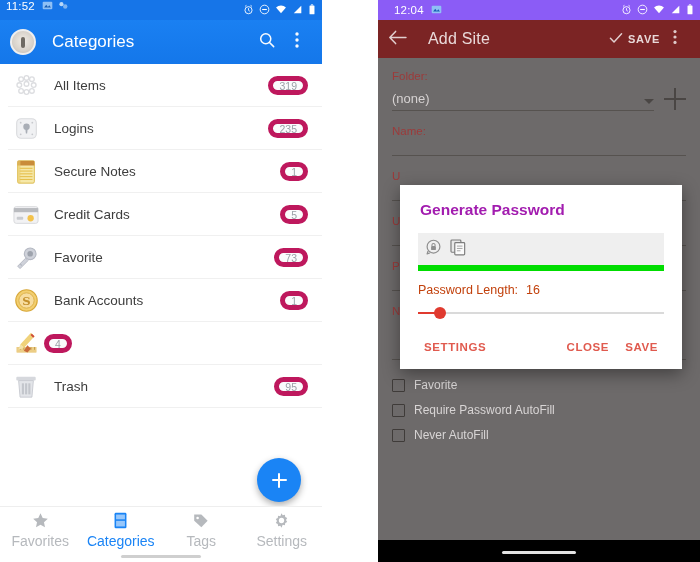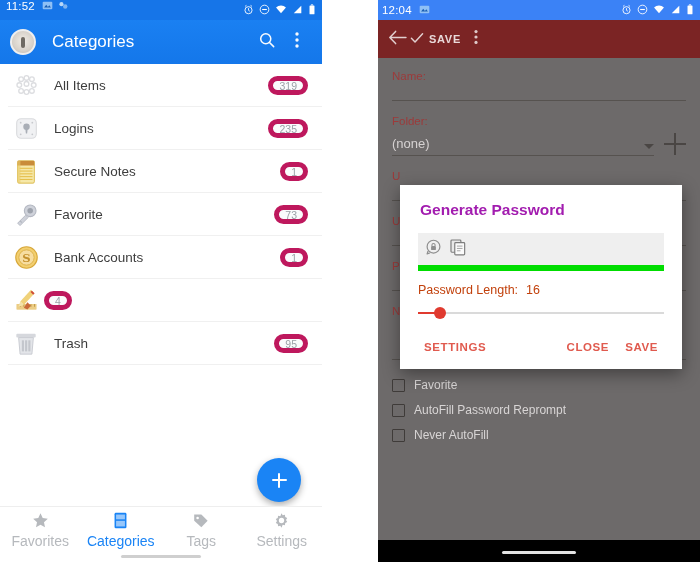--- a/index.html
+++ b/index.html
@@ -86,22 +86,22 @@
     position: absolute; left: 50%; transform: translateX(-50%); bottom: 4px;
     width: 80px; height: 3px; border-radius: 2px; background: #cfcfcf;
   }
 
   
   .phone-right {
     position: absolute; left: 378px; top: 0; width: 322px; height: 562px;
     background: #6d6a6a; overflow: hidden;
   }
   .statusbar-r {
-    height: 20px; background: #3b82f6; display: flex; align-items: center;
-    padding: 0 4px; color: #fff; font-size: 11px; position: relative;
+    height: 20px; background: #8b5cf6; display: flex; align-items: center;
+    padding: 0 16px; color: #fff; font-size: 11px; position: relative;
   }
   .appbar-r {
     height: 38px; background: #7b2424; display: flex; align-items: center;
     padding: 0 10px; color: #e9d9d9;
   }
   .back-arrow { width: 22px; font-size: 17px; line-height: 1; }
   .appbar-title-r { margin-left: 18px; font-size: 16px; flex: 1; letter-spacing: .2px; }
   .save-act { display: flex; align-items: center; gap: 5px; font-size: 11px; letter-spacing: .7px; font-weight: 700; }
 
   .form-area { position: relative; padding: 12px 14px 0 14px; color: #d9d6d6; }
@@ -283,20 +283,32 @@
             <g stroke="#e2b83c" stroke-width="1">
               <path d="M5 10h14M5 13h14M5 16h14M5 19h14M5 22h14"></path>
             </g>
             <rect x="3" y="2" width="3" height="24" fill="#eacb6a" opacity=".6"></rect>
           </svg>
         </span>
         <span class="row-label">Secure Notes</span>
         <span class="badge">1</span>
       </div>
 
+      <div class="row">
+        <span class="row-ic">
+          <svg width="26" height="20" viewBox="0 0 28 20">
+            <rect x="1" y="1" width="26" height="18" rx="2.5" fill="#f2f2f4" stroke="#d6d7da" stroke-width="1"></rect>
+            <rect x="1" y="2.5" width="26" height="4.5" fill="#b9bbbf"></rect>
+            <rect x="4" y="12" width="7" height="3" rx="1" fill="#c9cbcf"></rect>
+            <circle cx="19" cy="13.5" r="3.4" fill="#f3c24b"></circle>
+          </svg>
+        </span>
+        <span class="row-label">Credit Cards</span>
+        <span class="badge">5</span>
+      </div>
 
       <div class="row">
         <span class="row-ic">
           <svg width="26" height="26" viewBox="0 0 28 28">
             <circle cx="18.5" cy="9.5" r="6.3" fill="#cfd2da" stroke="#b4b8c2" stroke-width="1.2"></circle>
             <circle cx="18.5" cy="9.5" r="3" fill="#9ea3ad"></circle>
             <path d="M13.6 14.2L5 22.8l2.6 2.6 8.6-8.6z" fill="#cfd2da" stroke="#b4b8c2" stroke-width="1"></path>
             <path d="M7.6 20.2l2 2" stroke="#b4b8c2" stroke-width="1.4"></path>
           </svg>
         </span>
@@ -439,59 +451,60 @@
         </span>
       </span>
     </div>
 
     <div class="appbar-r">
       <span class="back-arrow">
         <svg width="19" height="15" viewBox="0 0 20 16">
             <path d="M8 1.5L1.8 8 8 14.5M1.8 8H19" stroke="#e2cfcf" stroke-width="1.6" fill="none" stroke-linecap="round" stroke-linejoin="round"></path>
           </svg>
       </span>
+      <span class="appbar-title-r">Add Site</span>
       <span class="save-act">
         <span>
           <svg width="14" height="12" viewBox="0 0 16 14">
               <path d="M1.5 7.3l4.2 4.4L14.5 2" stroke="#e2cfcf" stroke-width="1.7" fill="none" stroke-linecap="round" stroke-linejoin="round"></path>
             </svg>
         </span>
         <span>SAVE</span>
       </span>
       <span class="appbar-act">
         <svg width="4" height="16" viewBox="0 0 4 16">
             <circle cx="2" cy="2.6" r="1.6" fill="#e2cfcf"></circle>
             <circle cx="2" cy="8" r="1.6" fill="#e2cfcf"></circle>
             <circle cx="2" cy="13.4" r="1.6" fill="#e2cfcf"></circle>
           </svg>
       </span>
     </div>
 
     <div class="form-area">
-
-      <div class="fld">
-        <div class="fld-label">Name:</div>
-        <div class="fld-line"></div>
-      </div>
 
       <div class="fld">
         <div class="fld-label" style="margin-bottom:6px">Folder:</div>
         <div class="fld-row">
           <div style="flex:1">
             <div style="display:flex;align-items:flex-end">
               <span class="fld-value" style="flex:1">(none)</span>
               <span class="dd-caret"></span>
             </div>
             <div class="fld-line"></div>
           </div>
           <div class="plus-btn"></div>
         </div>
       </div>
 
       <div class="fld">
+        <div class="fld-label">Name:</div>
+        <div class="fld-line"></div>
+      </div>
+
+      <div class="fld">
         <div class="fld-label">U</div>
         <div class="fld-line"></div>
       </div>
 
       <div class="fld">
         <div class="fld-label">U</div>
         <div class="fld-line"></div>
       </div>
 
       <div class="fld">
@@ -504,21 +517,21 @@
         <div class="fld-line"></div>
       </div>
 
       <div style="margin-top:18px">
         <div class="chk-row">
           <span class="chk-box"></span>
           <span class="chk-lb">Favorite</span>
         </div>
         <div class="chk-row">
           <span class="chk-box"></span>
-          <span class="chk-lb">AutoFill Password Reprompt</span>
+          <span class="chk-lb">Require Password AutoFill</span>
         </div>
         <div class="chk-row">
           <span class="chk-box"></span>
           <span class="chk-lb">Never AutoFill</span>
         </div>
       </div>
     </div>
 
     <div class="dialog">
       <div class="dlg-title">Generate Password</div>

